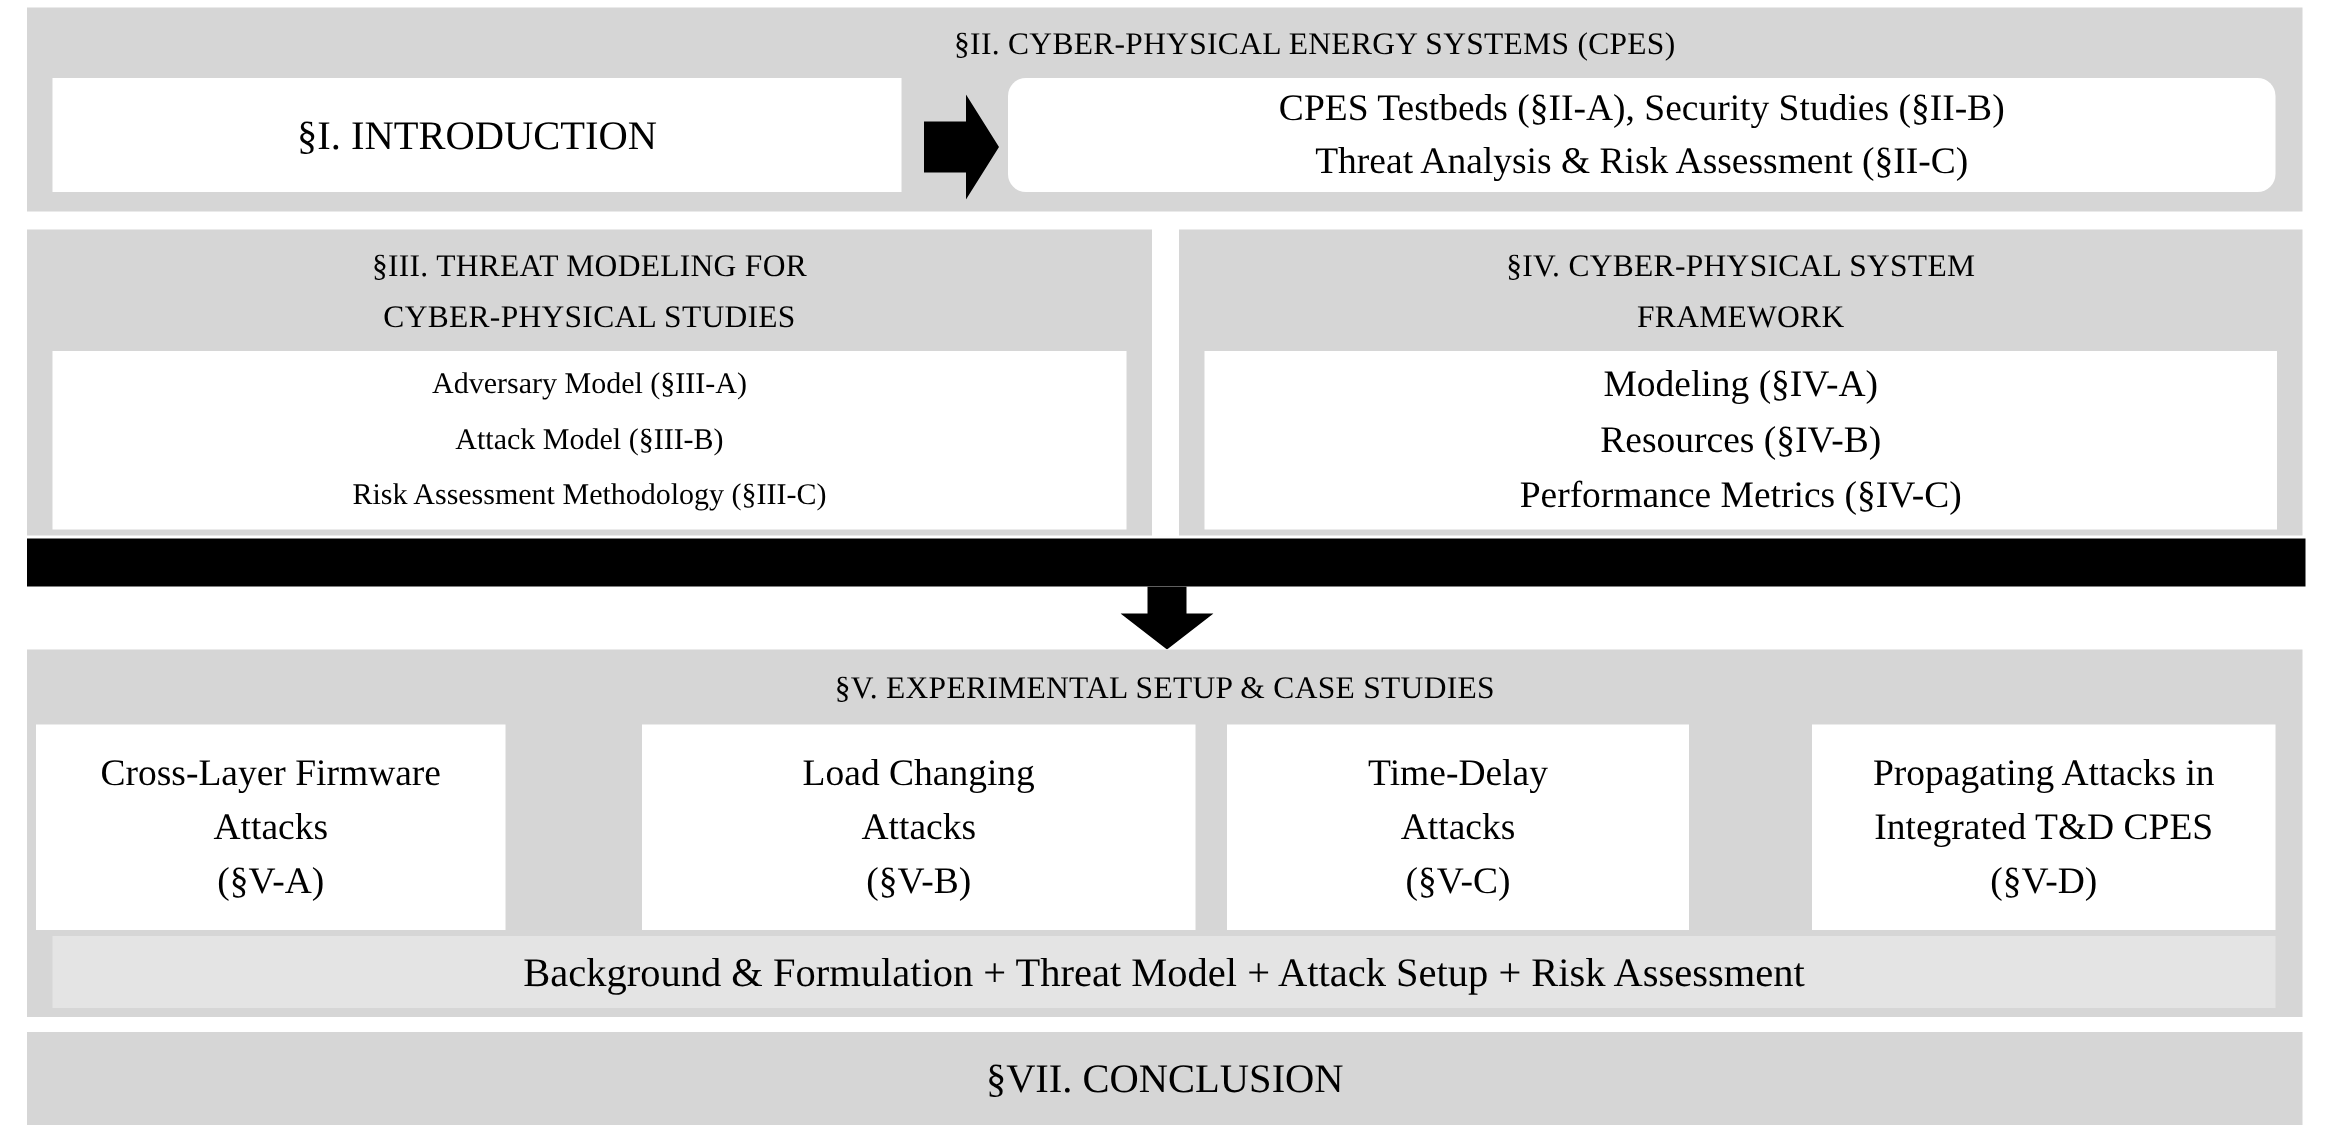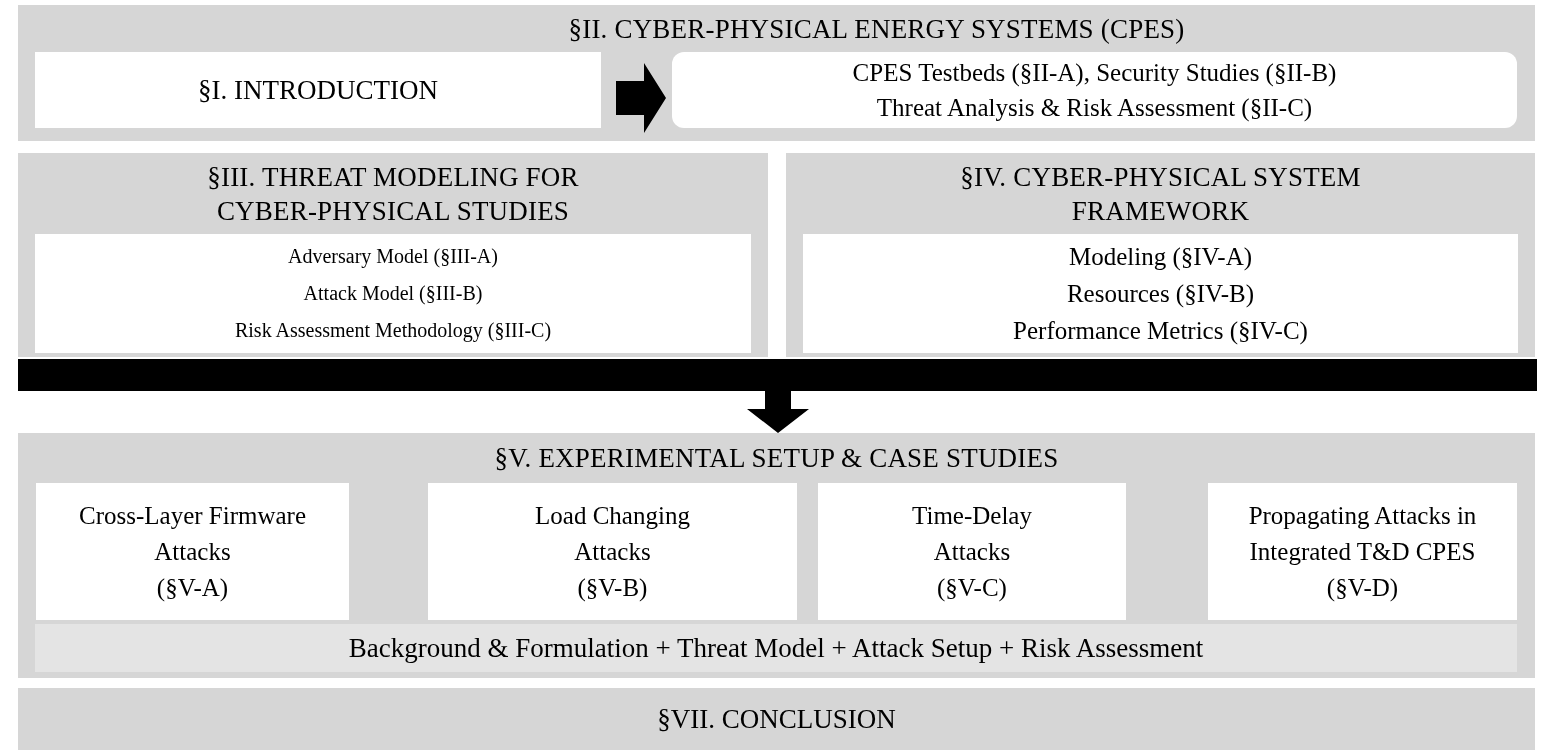--- a/index.html
+++ b/index.html
@@ -5,21 +5,21 @@
   html,body{margin:0;padding:0;background:#ffffff;}
   body{
     width:1550px;height:755px;position:relative;
     font-family:"Liberation Serif","DejaVu Serif",serif;
     color:#000000;overflow:hidden;
   }
   .panel{position:absolute;background:#d6d6d6;box-sizing:border-box;}
   .white{position:absolute;background:#ffffff;box-sizing:border-box;
          display:flex;flex-direction:column;align-items:center;justify-content:center;}
   .hdr{position:absolute;width:100%;text-align:center;
-       font-size:27px;line-height:34px;letter-spacing:.2px;}
+       font-size:21px;line-height:34px;letter-spacing:.2px;}
   .ln{display:block;width:100%;text-align:center;}
 
   
   #panel-intro-cpes{left:18px;top:5px;width:1517px;height:136px;}
   #title-cpes{left:18px;top:12px;width:1517px;}
   #title-cpes .ln{padding-left:100px;}
   #box-intro{left:35px;top:52px;width:566px;height:76px;}
   #box-intro .ln{font-size:27px;}
   #arrow-intro-to-cpes{position:absolute;left:616px;top:63px;width:50px;height:70px;}
   #box-cpes{left:672px;top:52px;width:845px;height:76px;border-radius:12px;}
@@ -38,21 +38,21 @@
 
   
   #divider-bar{position:absolute;left:18px;top:359px;width:1519px;height:32px;background:#000000;}
   #arrow-down{position:absolute;left:747px;top:391px;width:62px;height:42px;}
 
   
   #panel-experiments{left:18px;top:433px;width:1517px;height:245px;}
   #title-experiments{left:18px;top:441px;width:1517px;}
   .case-box{top:483px;height:137px;}
   .case-box .ln{font-size:25px;line-height:36px;}
-  #box-case-a{left:36px;width:313px;}
+  #box-case-a{left:24px;width:313px;}
   #box-case-b{left:428px;width:369px;}
   #box-case-c{left:818px;width:308px;}
   #box-case-d{left:1208px;width:309px;}
   #bar-common-structure{position:absolute;left:35px;top:624px;width:1482px;height:48px;
     background:#e4e4e4;display:flex;align-items:center;justify-content:center;}
   #bar-common-structure .ln{font-size:27px;}
 
   
   #panel-conclusion{left:18px;top:688px;width:1517px;height:62px;
     display:flex;align-items:center;justify-content:center;}

